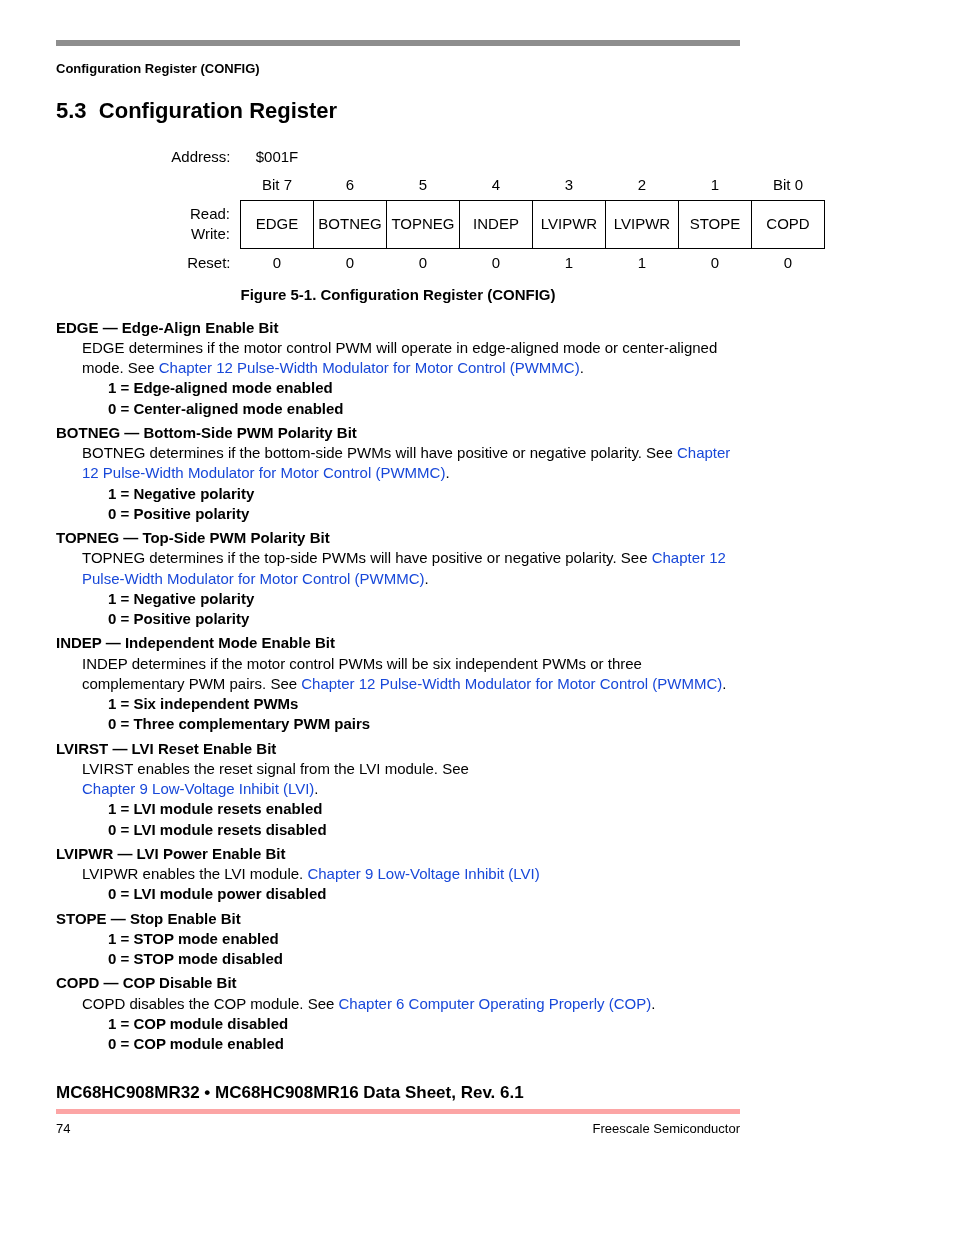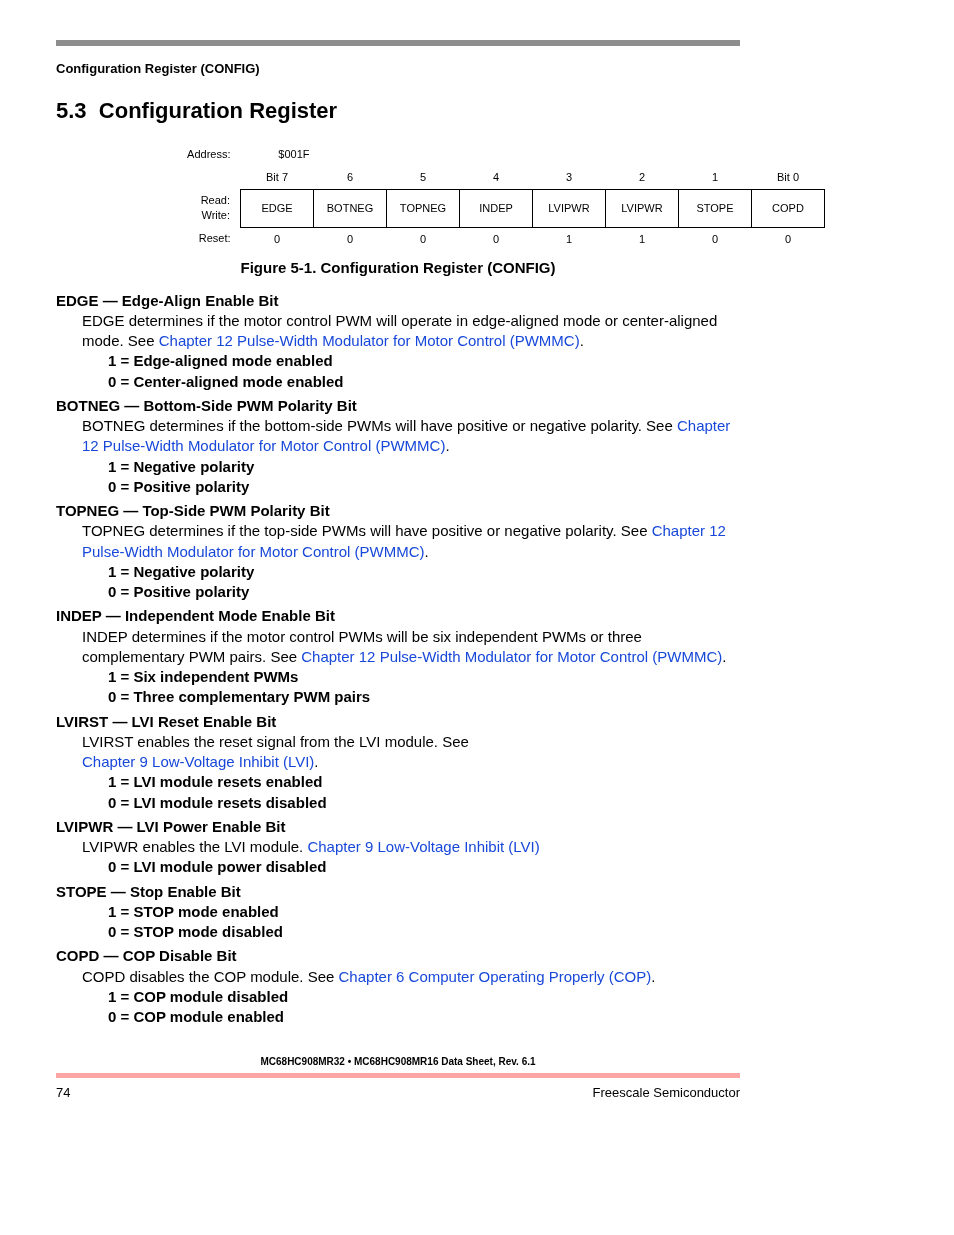--- a/index.html
+++ b/index.html
@@ -31,54 +31,54 @@
   h2.section-title {
     font-size: 22px;
     font-weight: bold;
     margin: 8px 0 18px 0;
   }
   .reg-wrap {
     margin: 0 0 8px 0;
   }
   .reg-table {
     border-collapse: collapse;
-    font-size: 11px;
+    font-size: 15px;
     margin: 0 auto 0 90px;
   }
   .reg-table td {
     text-align: center;
     padding: 4px 4px;
     min-width: 64px;
   }
   .reg-table td.rowlabel {
     text-align: right;
     min-width: 80px;
     padding-right: 10px;
   }
-  .reg-table td.addr { text-align: right; }
+  .reg-table td.addr { text-align: center; }
   .rw-cells td.cell {
     border: 1px solid #000;
   }
   .rw-cells td.first { border-left: 1px solid #000; }
   .rw-cells td.last  { border-right: 1px solid #000; }
   .caption {
     text-align: center;
     font-weight: bold;
     margin: 8px 0 12px 0;
     font-size: 15px;
   }
   .field { margin: 4px 0 2px 0; }
   .field-title { font-weight: bold; margin-left: 0; }
   .field-desc { margin-left: 26px; }
   .field-vals { margin-left: 52px; font-weight: bold; }
   a.xref { color: #1848d9; text-decoration: none; }
   .footer-doc {
-    text-align: center;
-    font-weight: bold;
-    font-size: 10px;
+    text-align: left;
+    font-weight: bold;
+    font-size: 17px;
     margin-top: 28px;
   }
   .footer-bar {
     border-top: 5px solid #fca5a5;
     margin-top: 4px;
     padding-top: 6px;
     display: flex;
     justify-content: space-between;
     font-size: 13px;
   }

